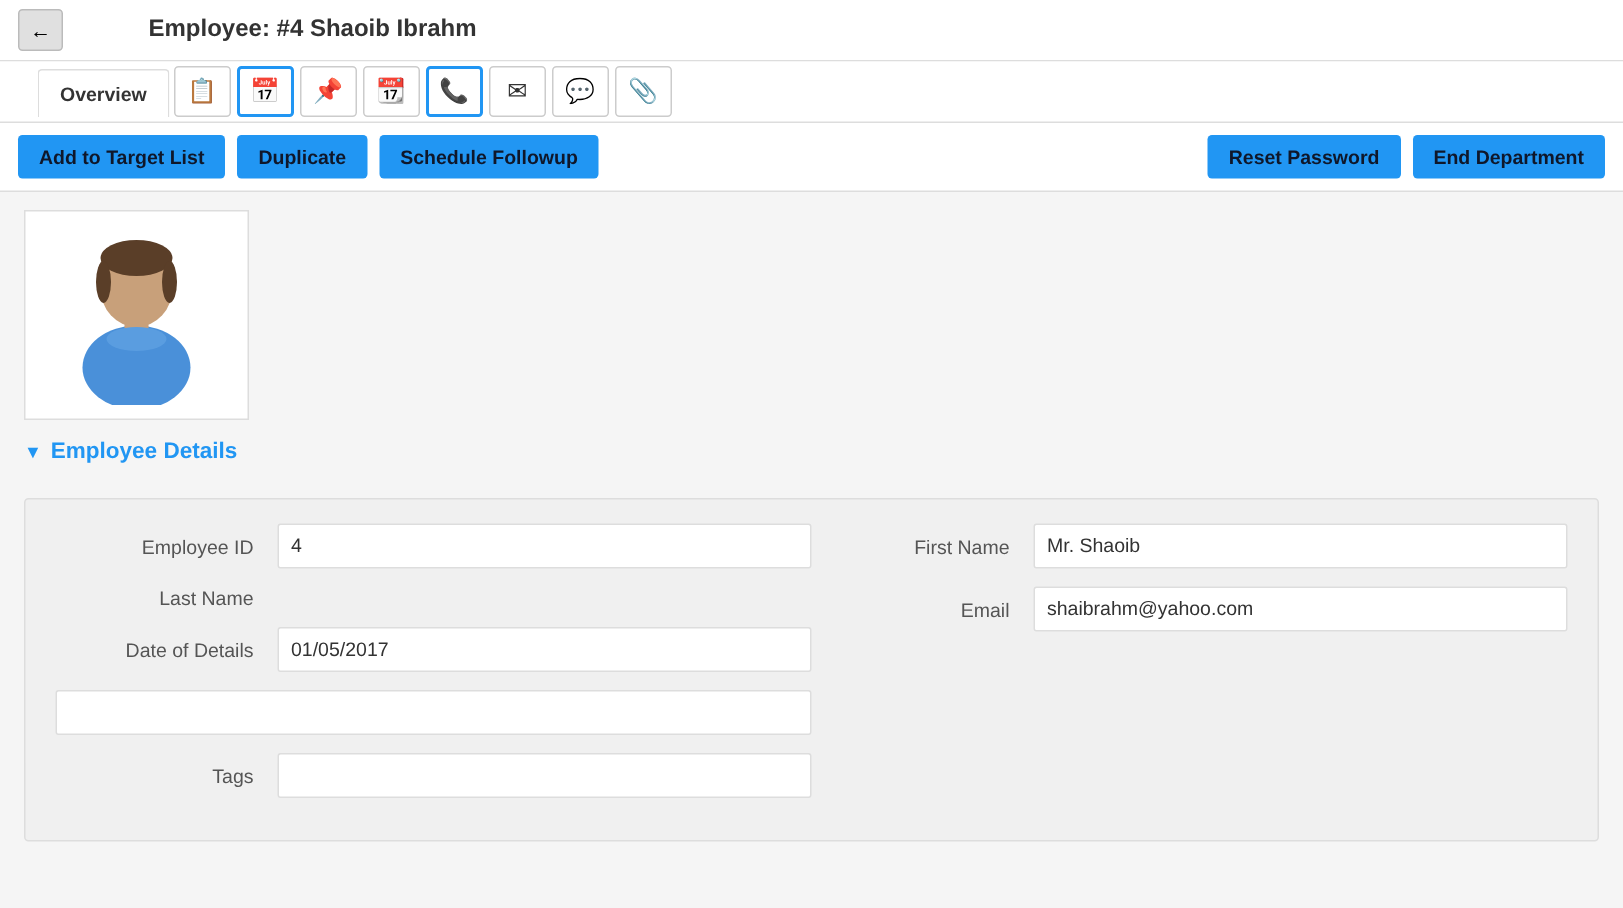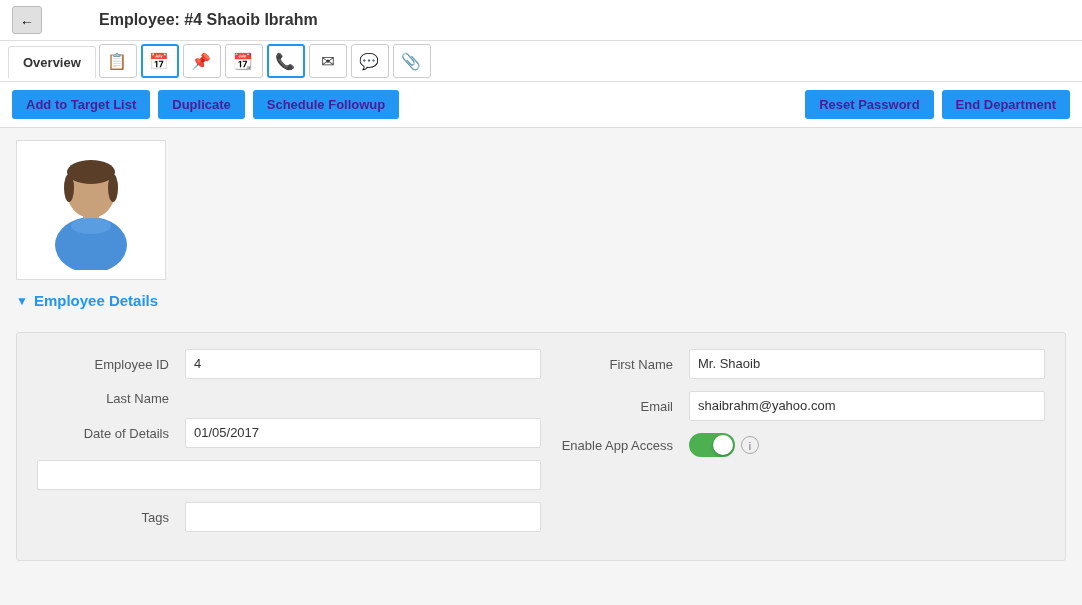--- a/index.html
+++ b/index.html
@@ -19,36 +19,37 @@
 
     
     .tab-bar {
       display: flex; align-items: center; background: #fff;
       border-bottom: 1px solid #ddd; padding: 0 8px; gap: 2px;
     }
     .tab {
       padding: 8px 14px; cursor: pointer; border: 1px solid transparent;
       border-bottom: none; margin-bottom: -1px; font-size: 13px;
       border-radius: 3px 3px 0 0;
+      margin-left: 17px;
     }
     .tab.active { background: #fff; border-color: #ddd; color: #333; font-weight: bold; }
     .tab-icon-btn {
       width: 38px; height: 34px; display: flex; align-items: center;
       justify-content: center; border: 1px solid #ccc; border-radius: 3px;
       cursor: pointer; background: #fff; font-size: 16px; margin: 3px 1px;
     }
     .tab-icon-btn.active-icon { border: 2px solid #2196f3; }
 
     
     .action-bar {
       display: flex; align-items: center; background: #fff;
       border-bottom: 1px solid #ddd; padding: 8px 12px; gap: 8px;
     }
     .btn-blue {
-      background: #2196f3; color: #4c1d95; border: none; border-radius: 3px;
+      background: #2196f3; color: #0f172a; border: none; border-radius: 3px;
       padding: 7px 14px; cursor: pointer; font-size: 13px; font-weight: bold;
     }
     .spacer { flex: 1; }
 
     
     .main-content { padding: 12px 16px; }
 
     
     .avatar-container {
       background: #fff; border: 1px solid #ddd; width: 150px; height: 140px;
@@ -227,28 +228,19 @@
         </div>
 
         <div class="form-row">
           <span class="form-label">Email</span>
           <div class="form-input-readonly">
             <span>shaibrahm@yahoo.com</span>
           </div>
         </div>
 
 
-        <div class="form-row">
-          <span class="form-label">Enable App Access</span>
-          <div class="toggle-container">
-            <div class="toggle">
-              <div class="toggle-knob"></div>
-            </div>
-            <div class="info-icon">ℹ</div>
-          </div>
-        </div>
 
       </div>
 
     </div>
   </div>
 
 </div>
 
 </body></html>

